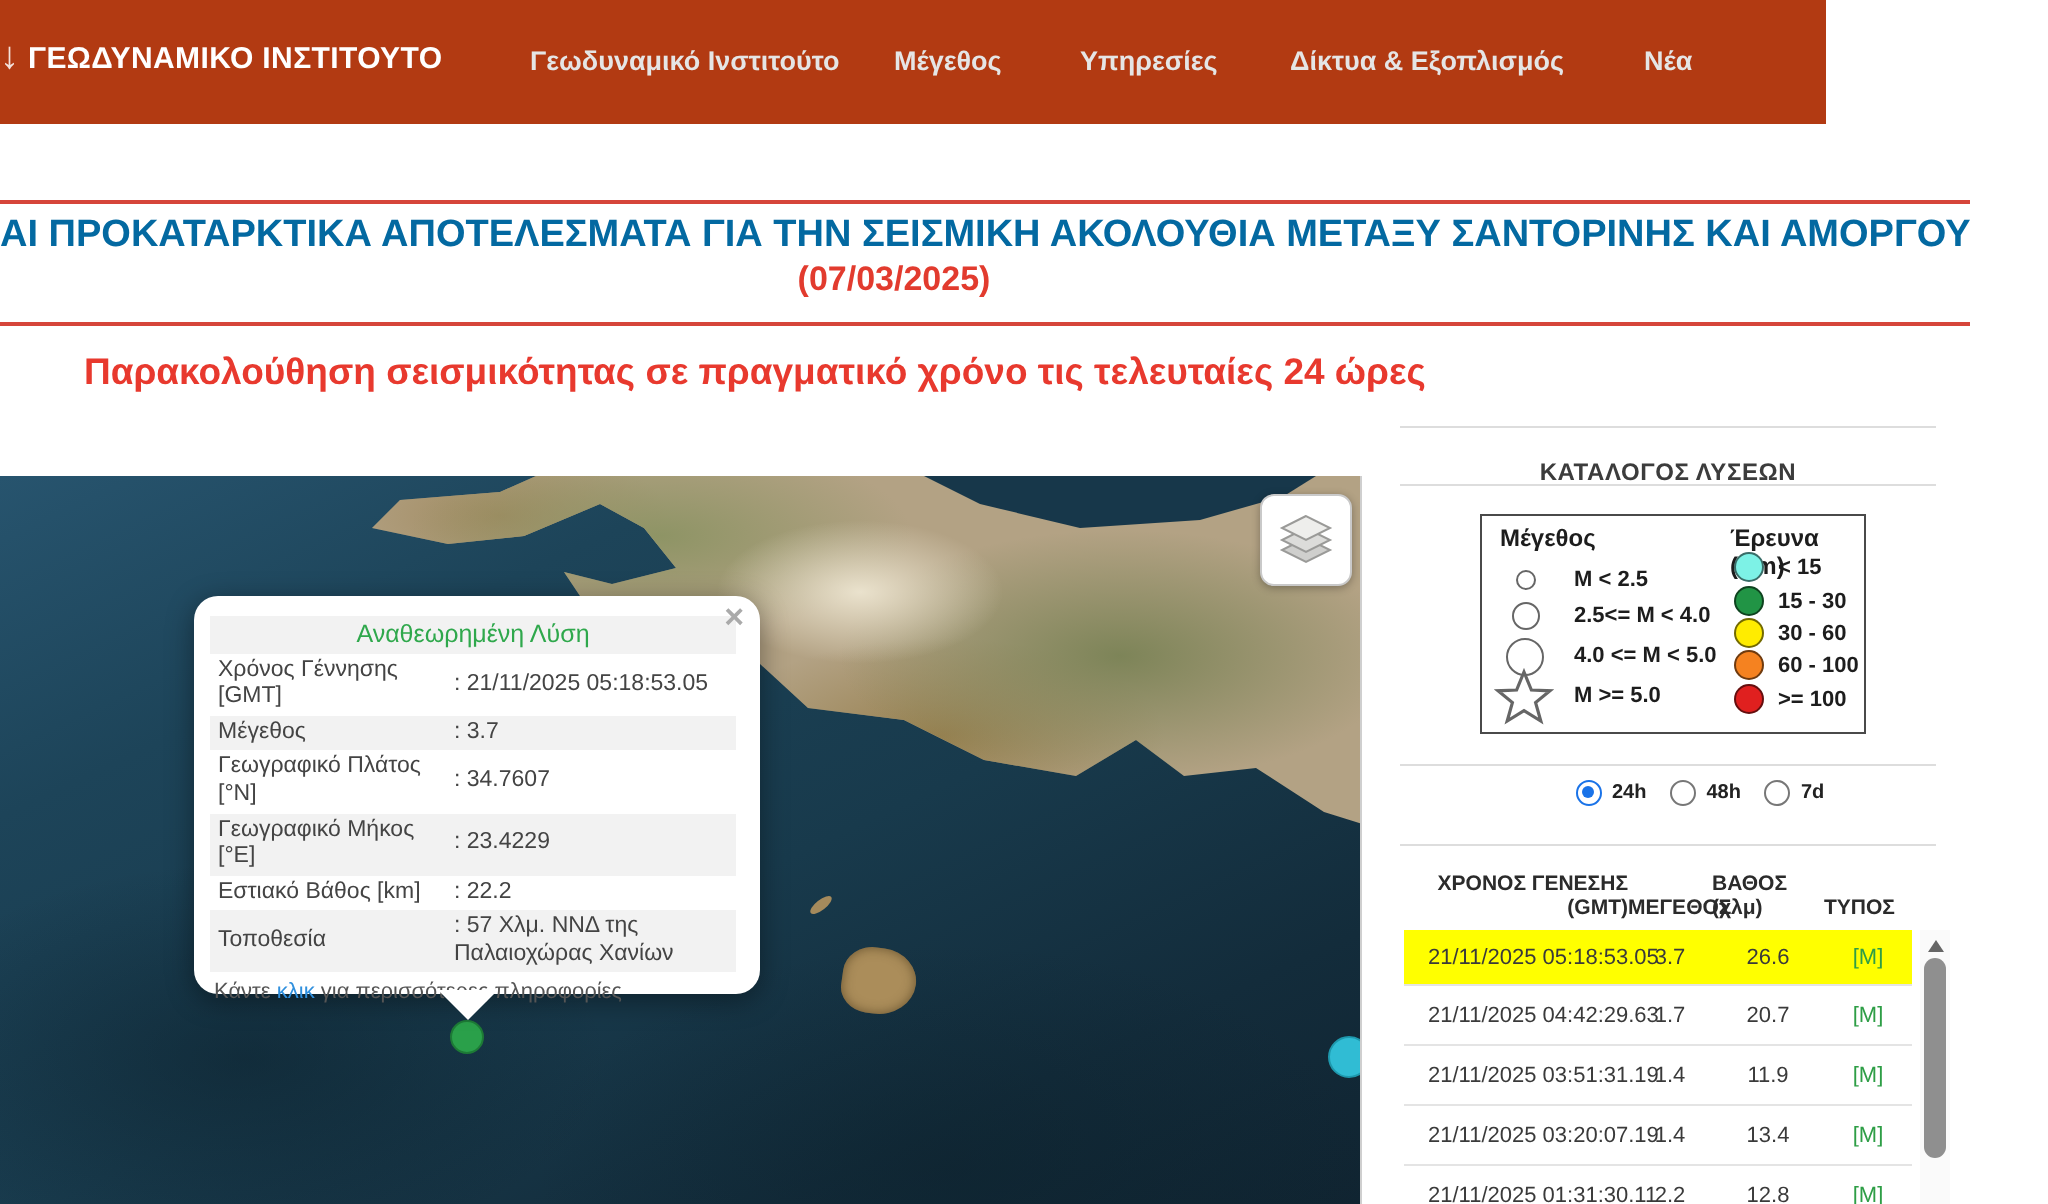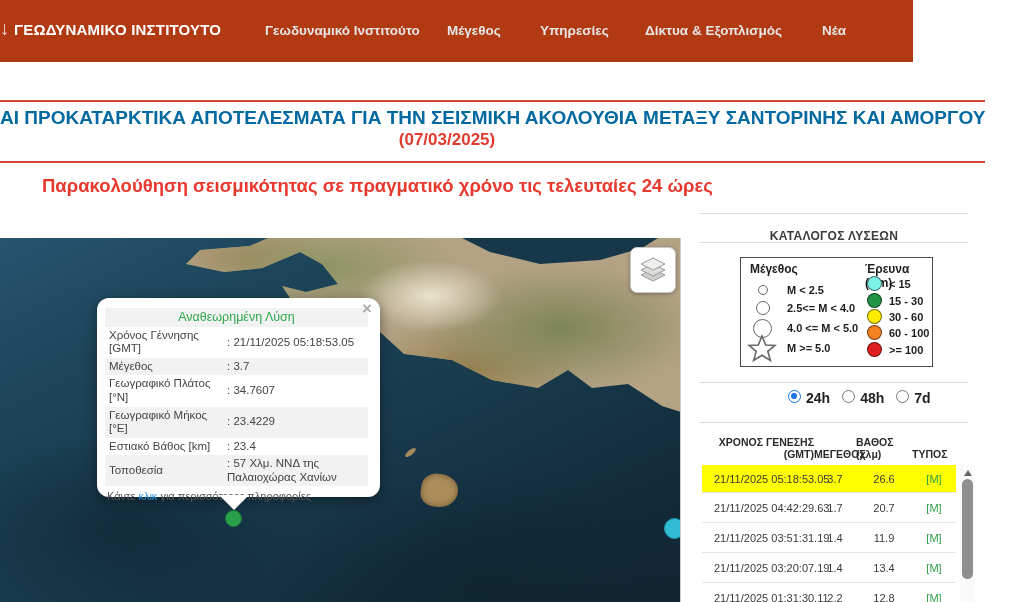--- a/index.html
+++ b/index.html
@@ -77,22 +77,22 @@
   .panel-hr { position:absolute; left:700px; width:268px; height:1px; background:#ddd; }
   .catalog-title { position:absolute; left:700px; top:229px; width:268px; text-align:center;
          font-size:12px; font-weight:bold; color:#3c3c3c; letter-spacing:.3px; }
   .legend-box { position:absolute; left:740px; top:257px; width:193px; height:110px; background:#fff; border:1px solid #4a4a4a; }
   .legend-h { position:absolute; font-size:12px; font-weight:bold; color:#1d1d1d; }
   .mag-circle { position:absolute; border:1.4px solid #666; border-radius:50%; background:transparent; }
   .legend-item { position:absolute; font-size:11px; font-weight:bold; color:#1d1d1d; white-space:nowrap; }
   .depth-circle { position:absolute; width:15px; height:15px; border-radius:50%; border:1px solid rgba(0,0,0,.55); }
   .star-svg { position:absolute; left:6px; top:76px; }
 
-  .time-filters { position:absolute; left:788px; top:390px; display:flex; gap:5px;
-         font-size:14px; font-weight:bold; color:#222; }
+  .time-filters { position:absolute; left:788px; top:390px; display:flex; align-items:center; gap:5px;
+         font-size:10px; font-weight:bold; color:#222; }
   .radio { width:13px; height:13px; border-radius:50%; border:1.5px solid #777; background:#fff; position:relative; cursor:pointer; flex:none; }
   .radio.sel { border-color:#1a73e8; }
   .radio.sel::after { content:""; position:absolute; left:2px; top:2px; width:6px; height:6px; border-radius:50%; background:#1a73e8; }
   .tf-label { margin-right:7px; cursor:pointer; }
 
   .cat-table-head { position:absolute; left:702px; top:428px; width:254px; height:32px;
          display:grid; grid-template-columns:112px 42px 56px 44px; align-items:end;
          font-size:10.5px; font-weight:bold; color:#2b2b2b; line-height:11.5px; }
   .cat-table-head .h1 { padding-left:12px;text-align:right; }
   .cat-table-head .hc { white-space:normal; }
@@ -165,21 +165,21 @@
         <tr>
               <td class="lbl">Γεωγραφικό Πλάτος [°N]</td>
             <td>: 34.7607</td>
             </tr>
         <tr class="alt">
               <td class="lbl">Γεωγραφικό Μήκος [°E]</td>
             <td>: 23.4229</td>
             </tr>
         <tr>
               <td class="lbl">Εστιακό Βάθος [km]</td>
-            <td>: 23.4</td>
+            <td>: 22.2</td>
             </tr>
         <tr class="alt">
               <td class="lbl">Τοποθεσία</td>
             <td>: 57 Χλμ. ΝΝΔ της Παλαιοχώρας Χανίων</td>
             </tr>
       </tbody>
         </table>
       <div class="popup-footer"><span>Κάντε </span><span class="lnk">κλικ</span><span> για περισσότερες πληροφορίες</span></div>
       <div class="popup-tail"></div>
     </div>

